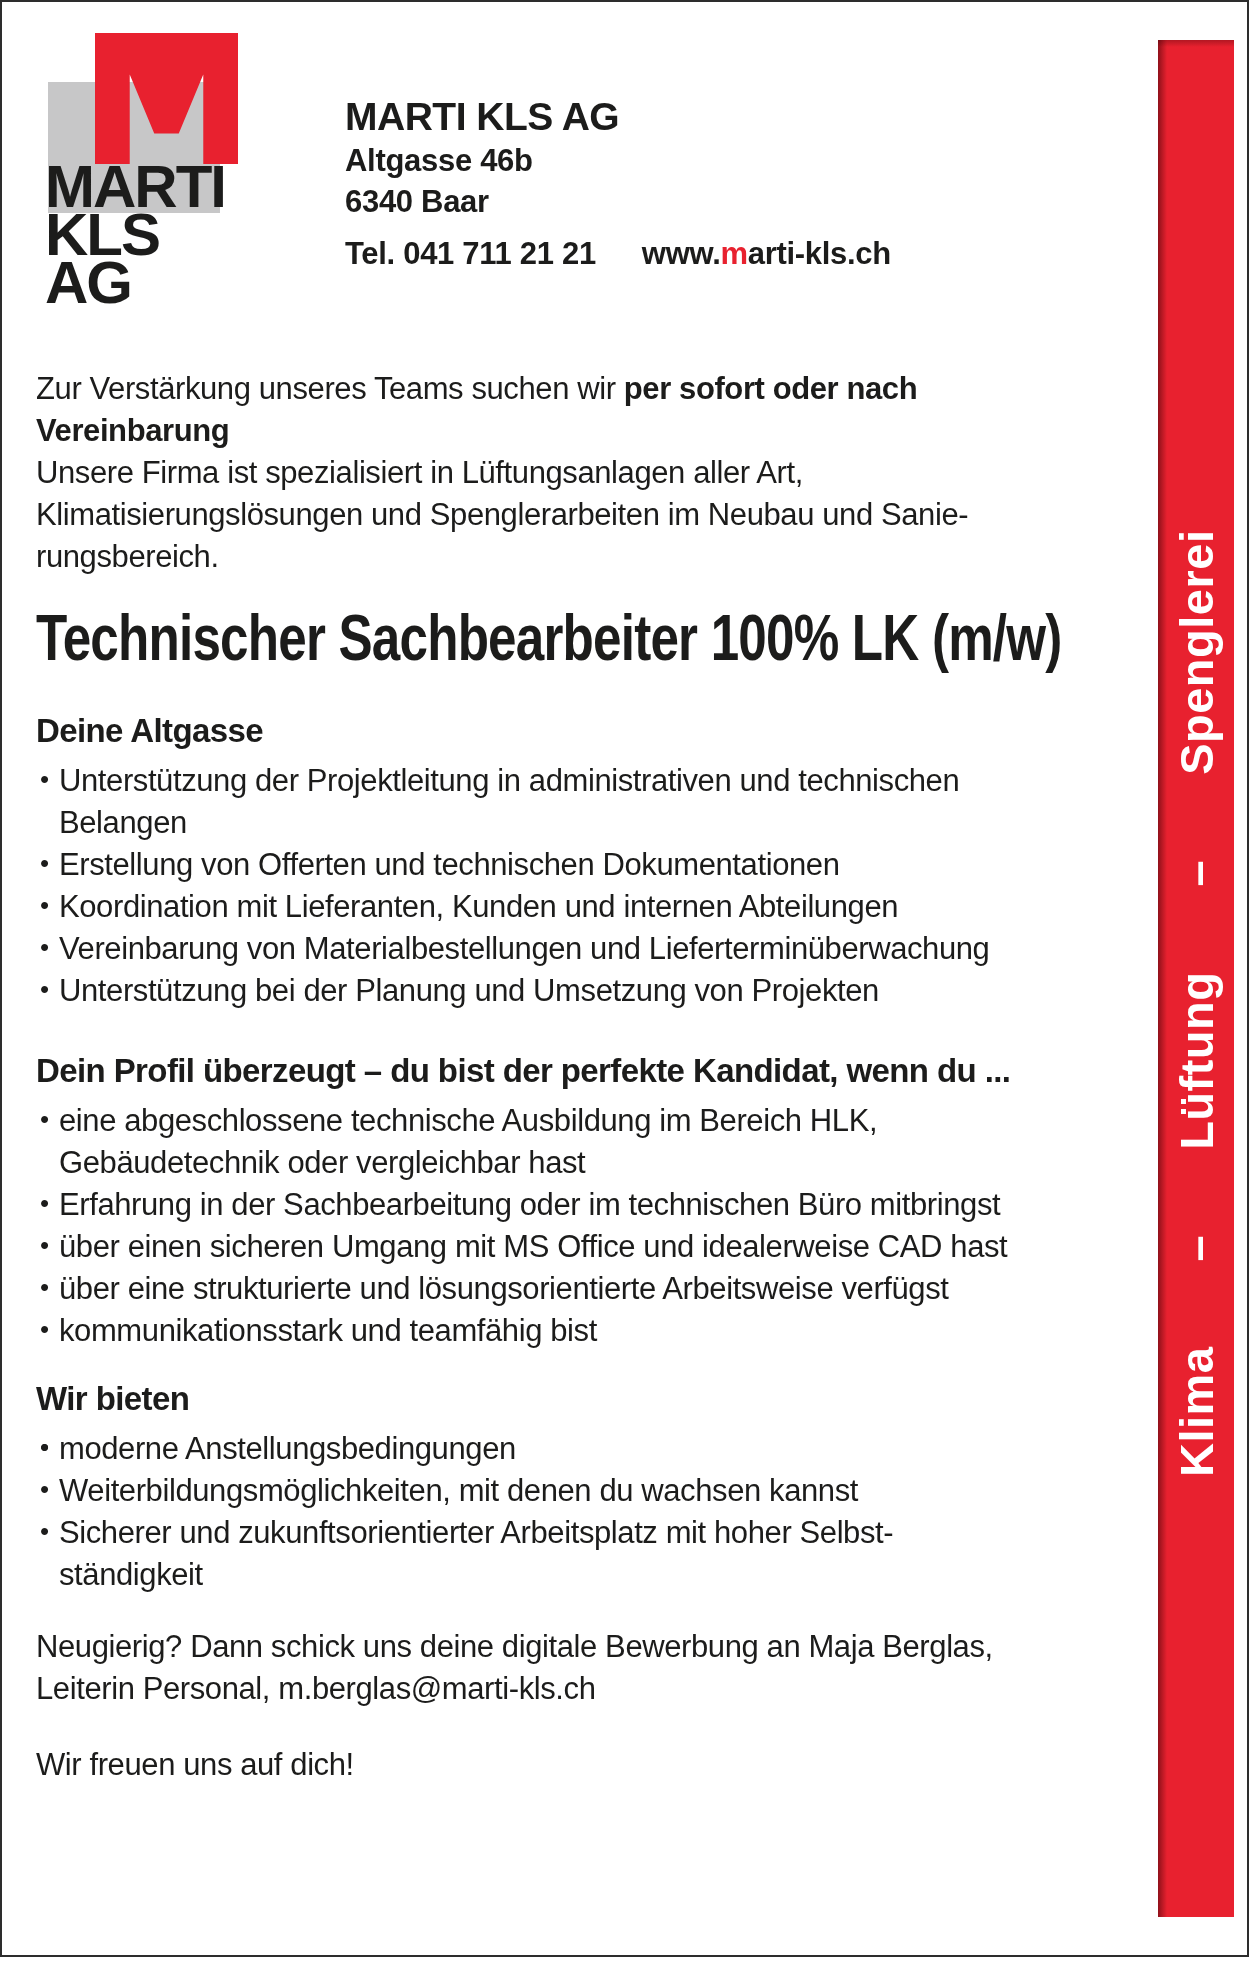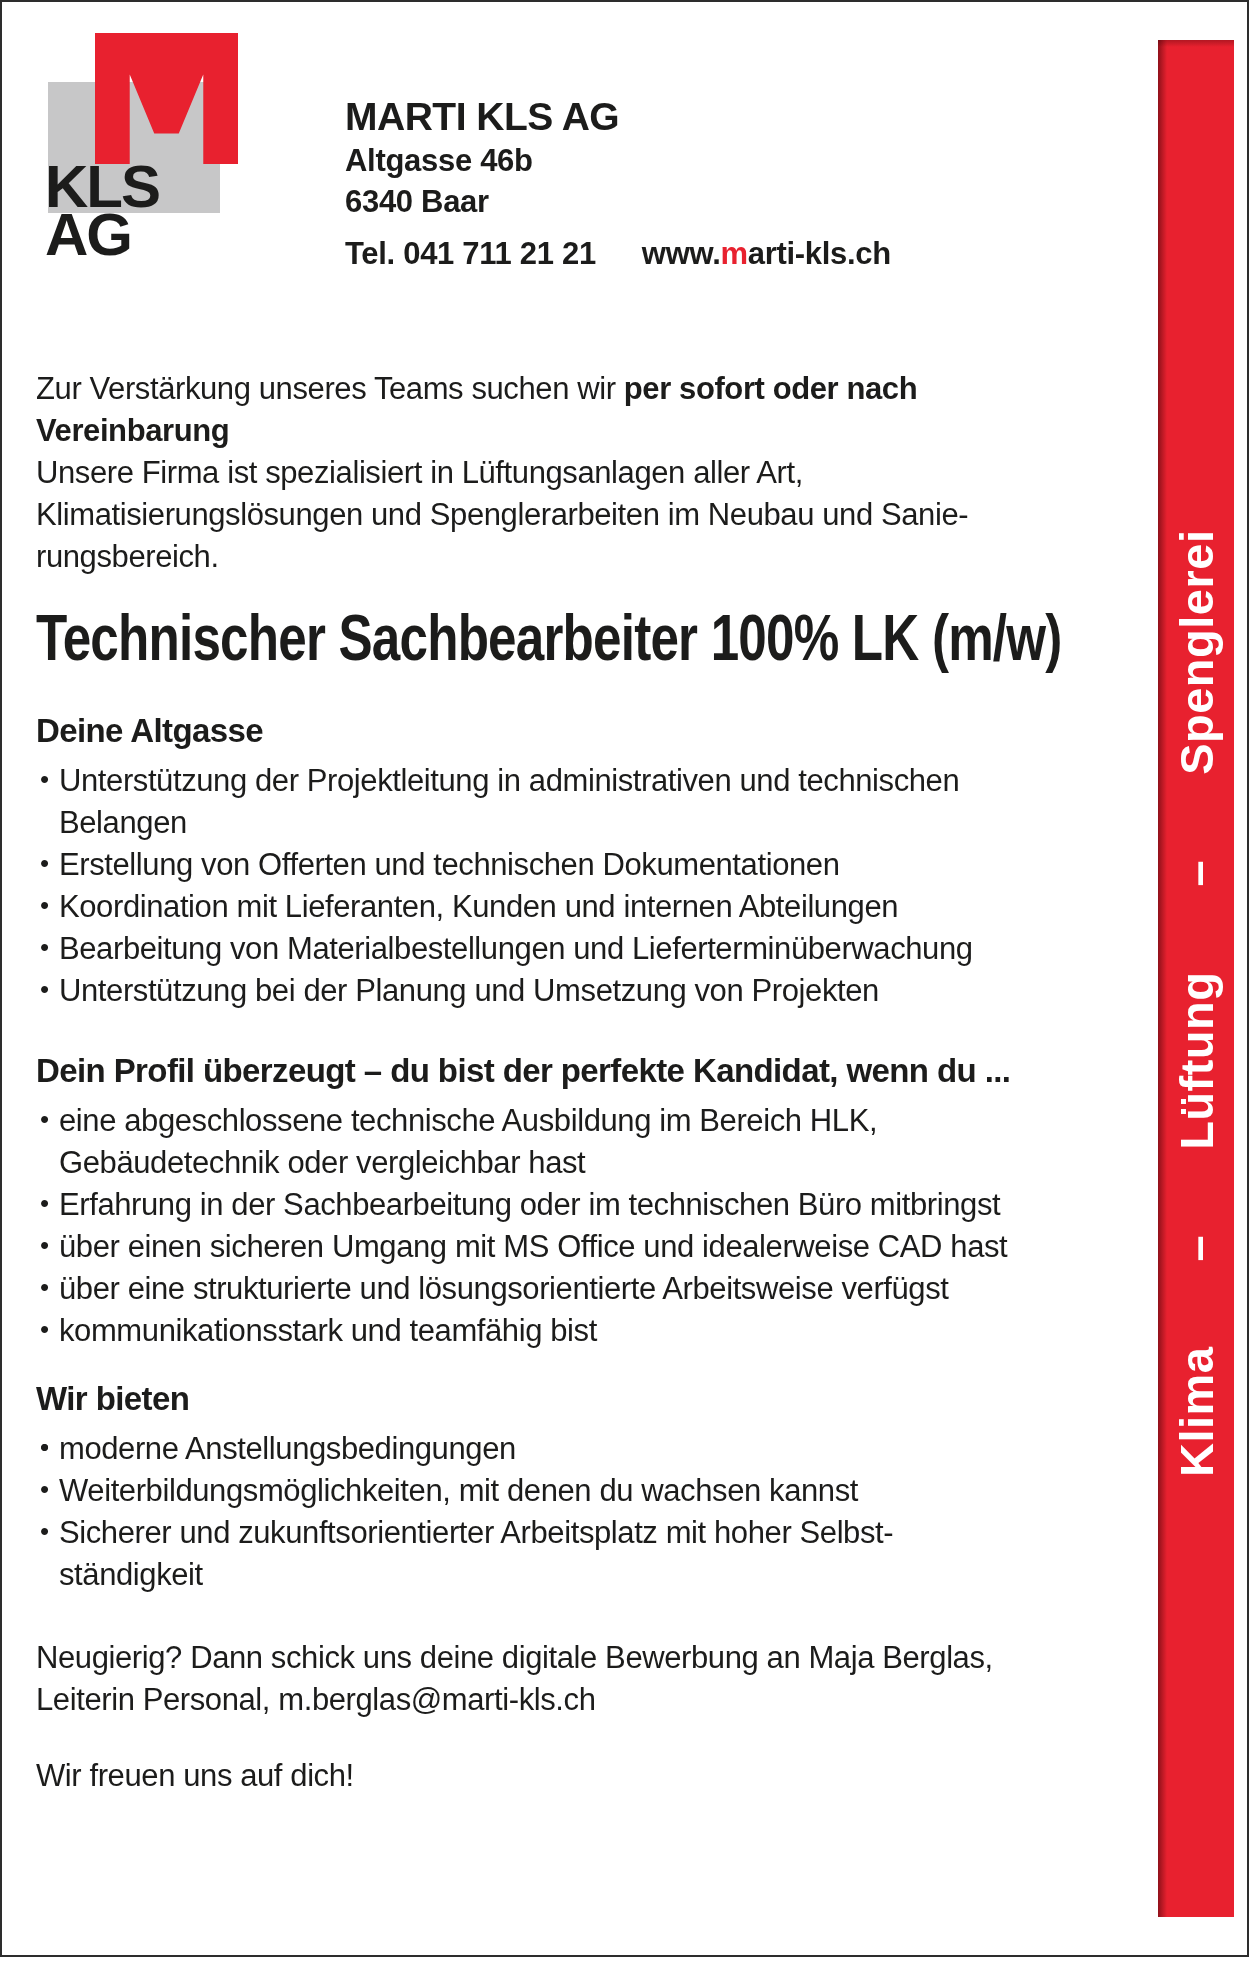--- a/index.html
+++ b/index.html
@@ -47,21 +47,21 @@
   }
   .section-heading.tight{margin-top:28px;}
   ul.bullets{list-style:none;margin:10px 0 0 0;padding:0;}
   ul.bullets li{
     position:relative;padding-left:23px;margin:0;
     font-size:31px;line-height:42px;letter-spacing:-0.4px;white-space:pre-line;
   }
   ul.bullets li .dot{
     position:absolute;left:4px;top:-2px;font-size:26px;line-height:42px;
   }
-  .contact{margin-top:41px;}
+  .contact{margin-top:30px;}
   .farewell{margin-top:34px;}
   
   .service-bar{
     position:absolute;left:1158px;top:40px;width:76px;height:1877px;
     background-color:#e8212f;
     background-image:
       linear-gradient(to right, rgba(55,0,5,0.50) 0px, rgba(55,0,5,0) 9px),
       linear-gradient(to bottom, rgba(55,0,5,0.30) 0px, rgba(55,0,5,0) 7px);
   }
   .bar-text{
@@ -82,20 +82,21 @@
 <div class="page">
 
   <div class="frame"></div>
 
   <div class="logo">
     <div class="logo-gray"></div>
     <svg class="logo-m" viewBox="0 0 140 120" preserveAspectRatio="none">
       <polygon points="0,120 0,0 140,0 140,120 106,120 106,38 82,92 58,92 34,38 34,120" fill="#e8212f"></polygon>
     </svg>
     <div class="logo-words">
+      <div>MARTI</div>
       <div>KLS AG</div>
     </div>
   </div>
 
   <div class="company">
     <div class="name">MARTI KLS AG</div>
     <div class="addr">Altgasse 46b</div>
     <div class="addr">6340 Baar</div>
     <div class="tel-line">
       <span>Tel. 041 711 21 21</span><span class="url"><span>www.</span><span class="url-accent">m</span><span>arti-kls.ch</span></span>
@@ -116,21 +117,21 @@
     <h2 class="section-heading">Deine Altgasse</h2>
     <ul class="bullets">
 
         <li><span class="dot">•</span><span>Unterstützung der Projektleitung in administrativen und technischen
 Belangen</span></li>
 
         <li><span class="dot">•</span><span>Erstellung von Offerten und technischen Dokumentationen</span></li>
 
         <li><span class="dot">•</span><span>Koordination mit Lieferanten, Kunden und internen Abteilungen</span></li>
 
-        <li><span class="dot">•</span><span>Bearbeitung von Materialbestellungen und Lieferterminüberwachung</span></li>
+        <li><span class="dot">•</span><span>Vereinbarung von Materialbestellungen und Lieferterminüberwachung</span></li>
 
         <li><span class="dot">•</span><span>Unterstützung bei der Planung und Umsetzung von Projekten</span></li>
       </ul>
 
     <h2 class="section-heading">Dein Profil überzeugt – du bist der perfekte Kandidat, wenn du ...</h2>
     <ul class="bullets">
 
         <li><span class="dot">•</span><span>eine abgeschlossene technische Ausbildung im Bereich HLK,
 Gebäudetechnik oder vergleichbar hast</span></li>
 

